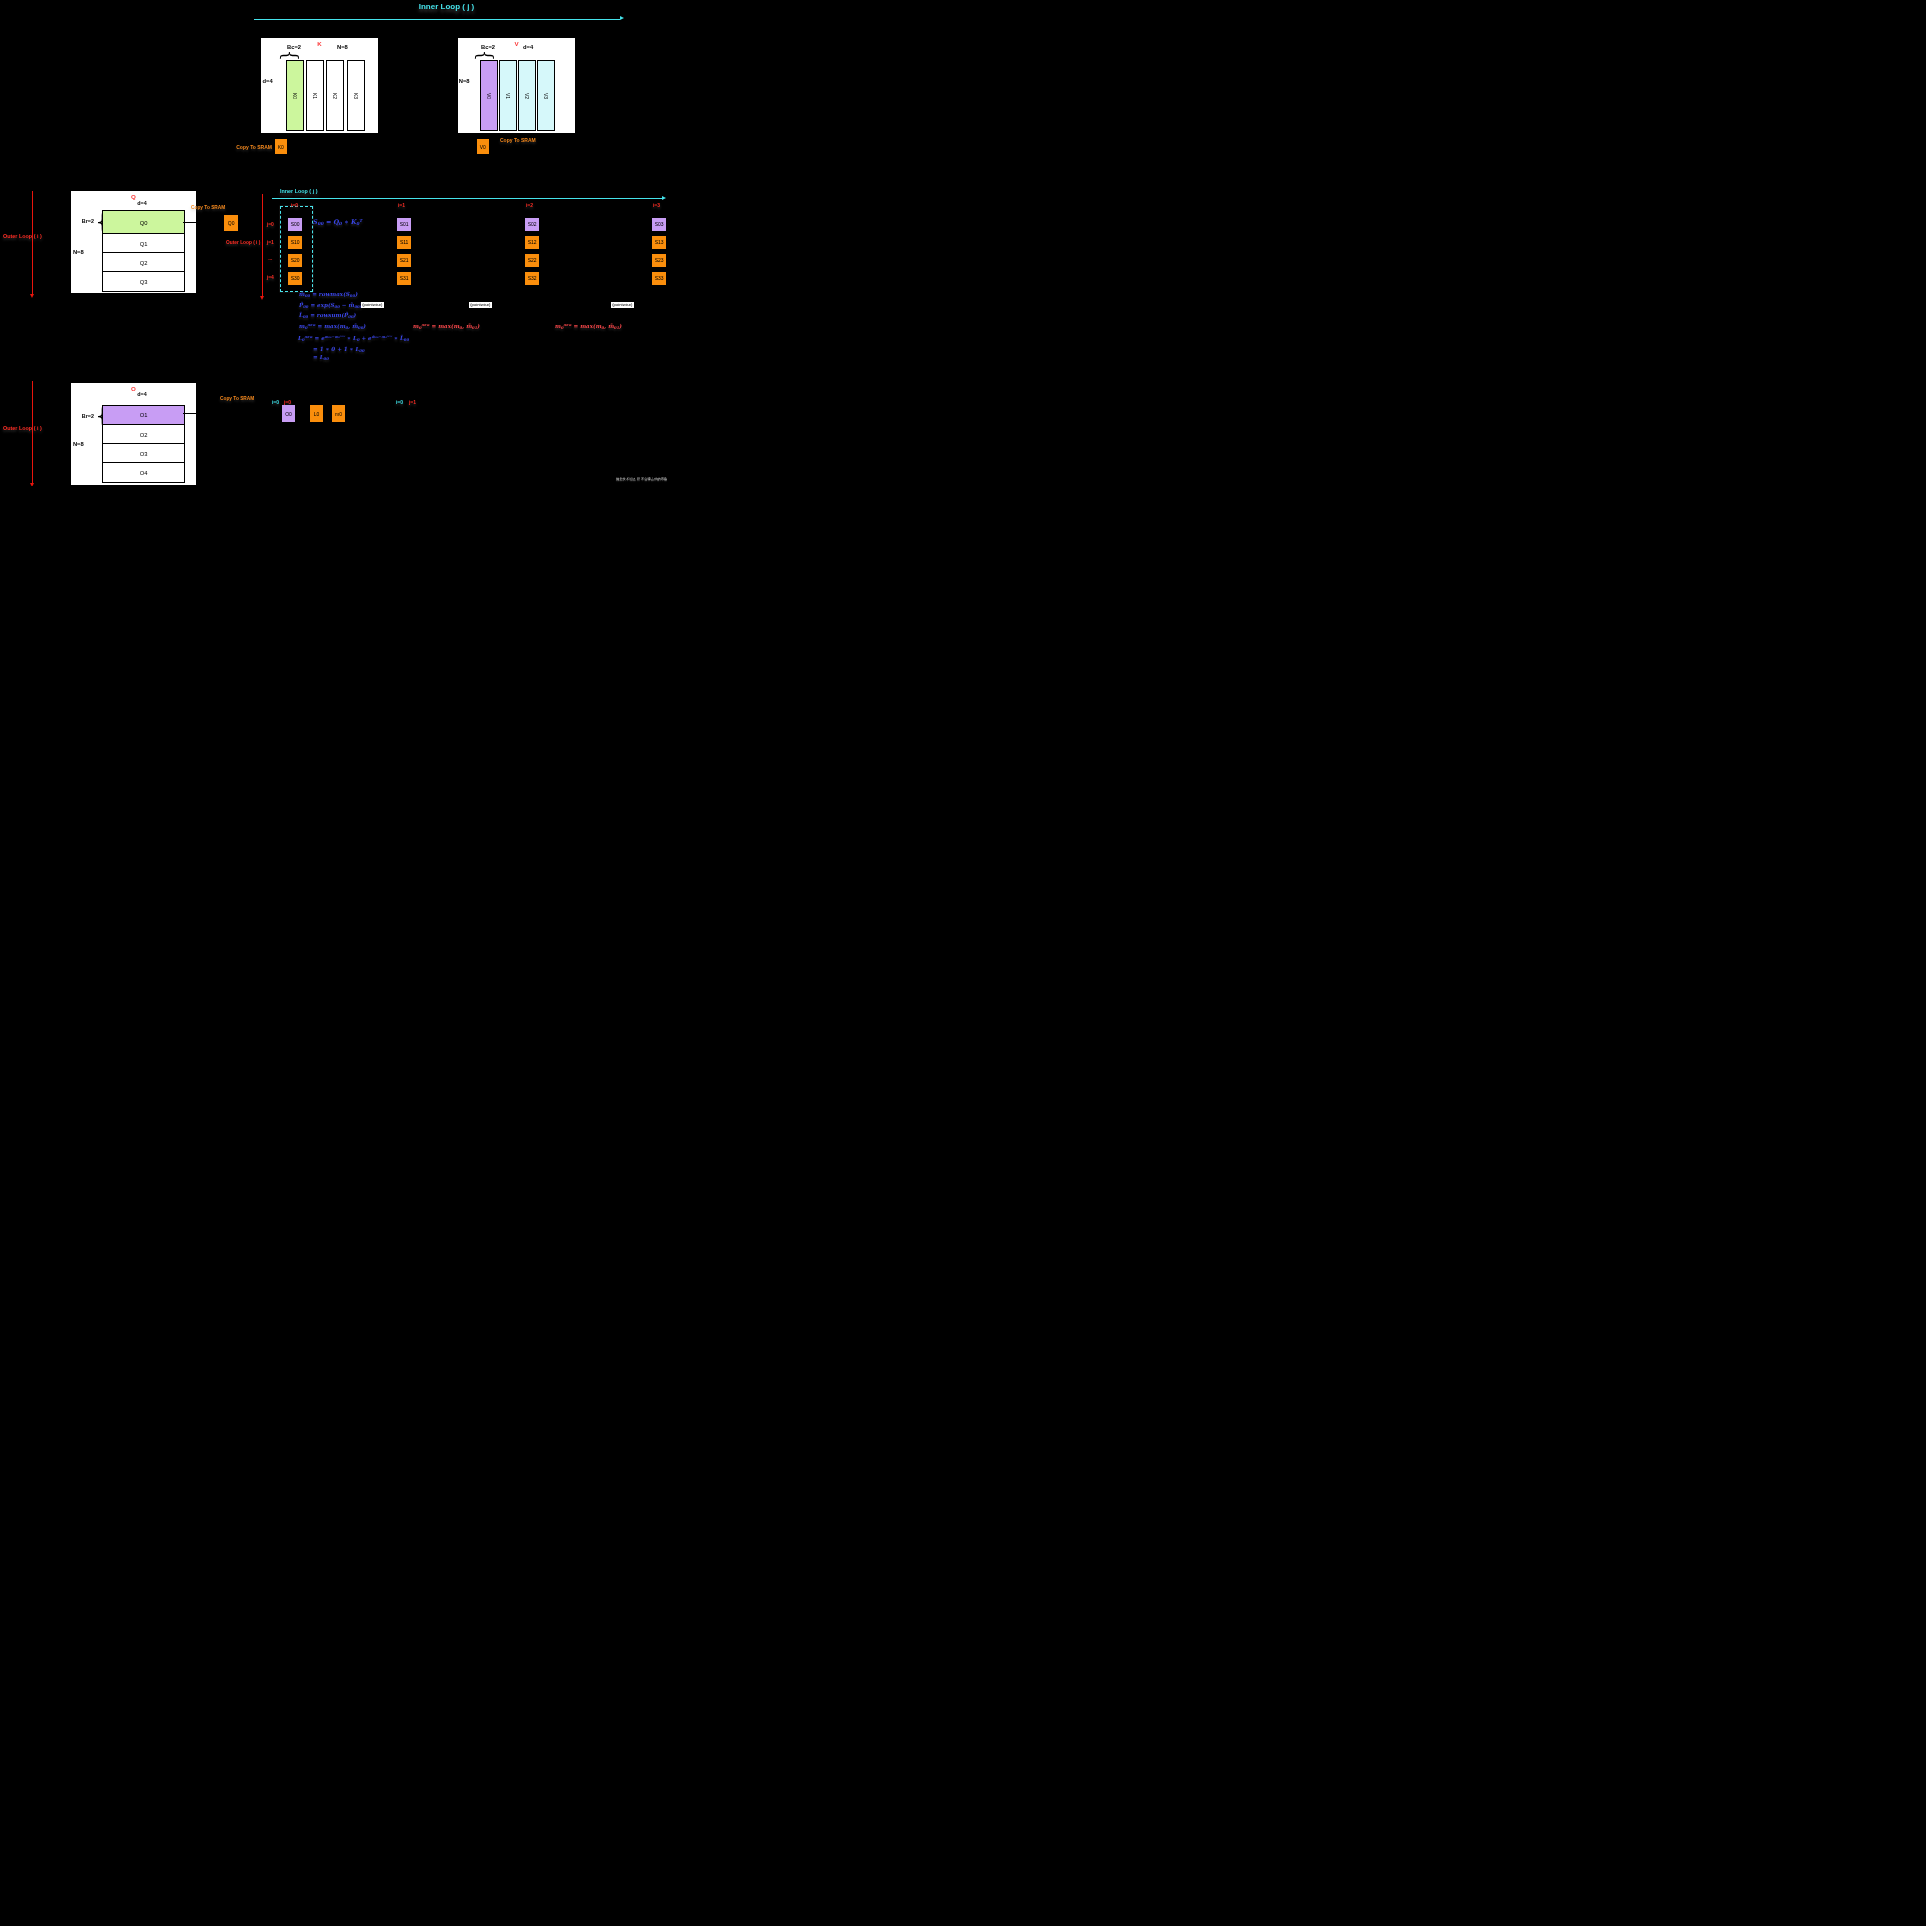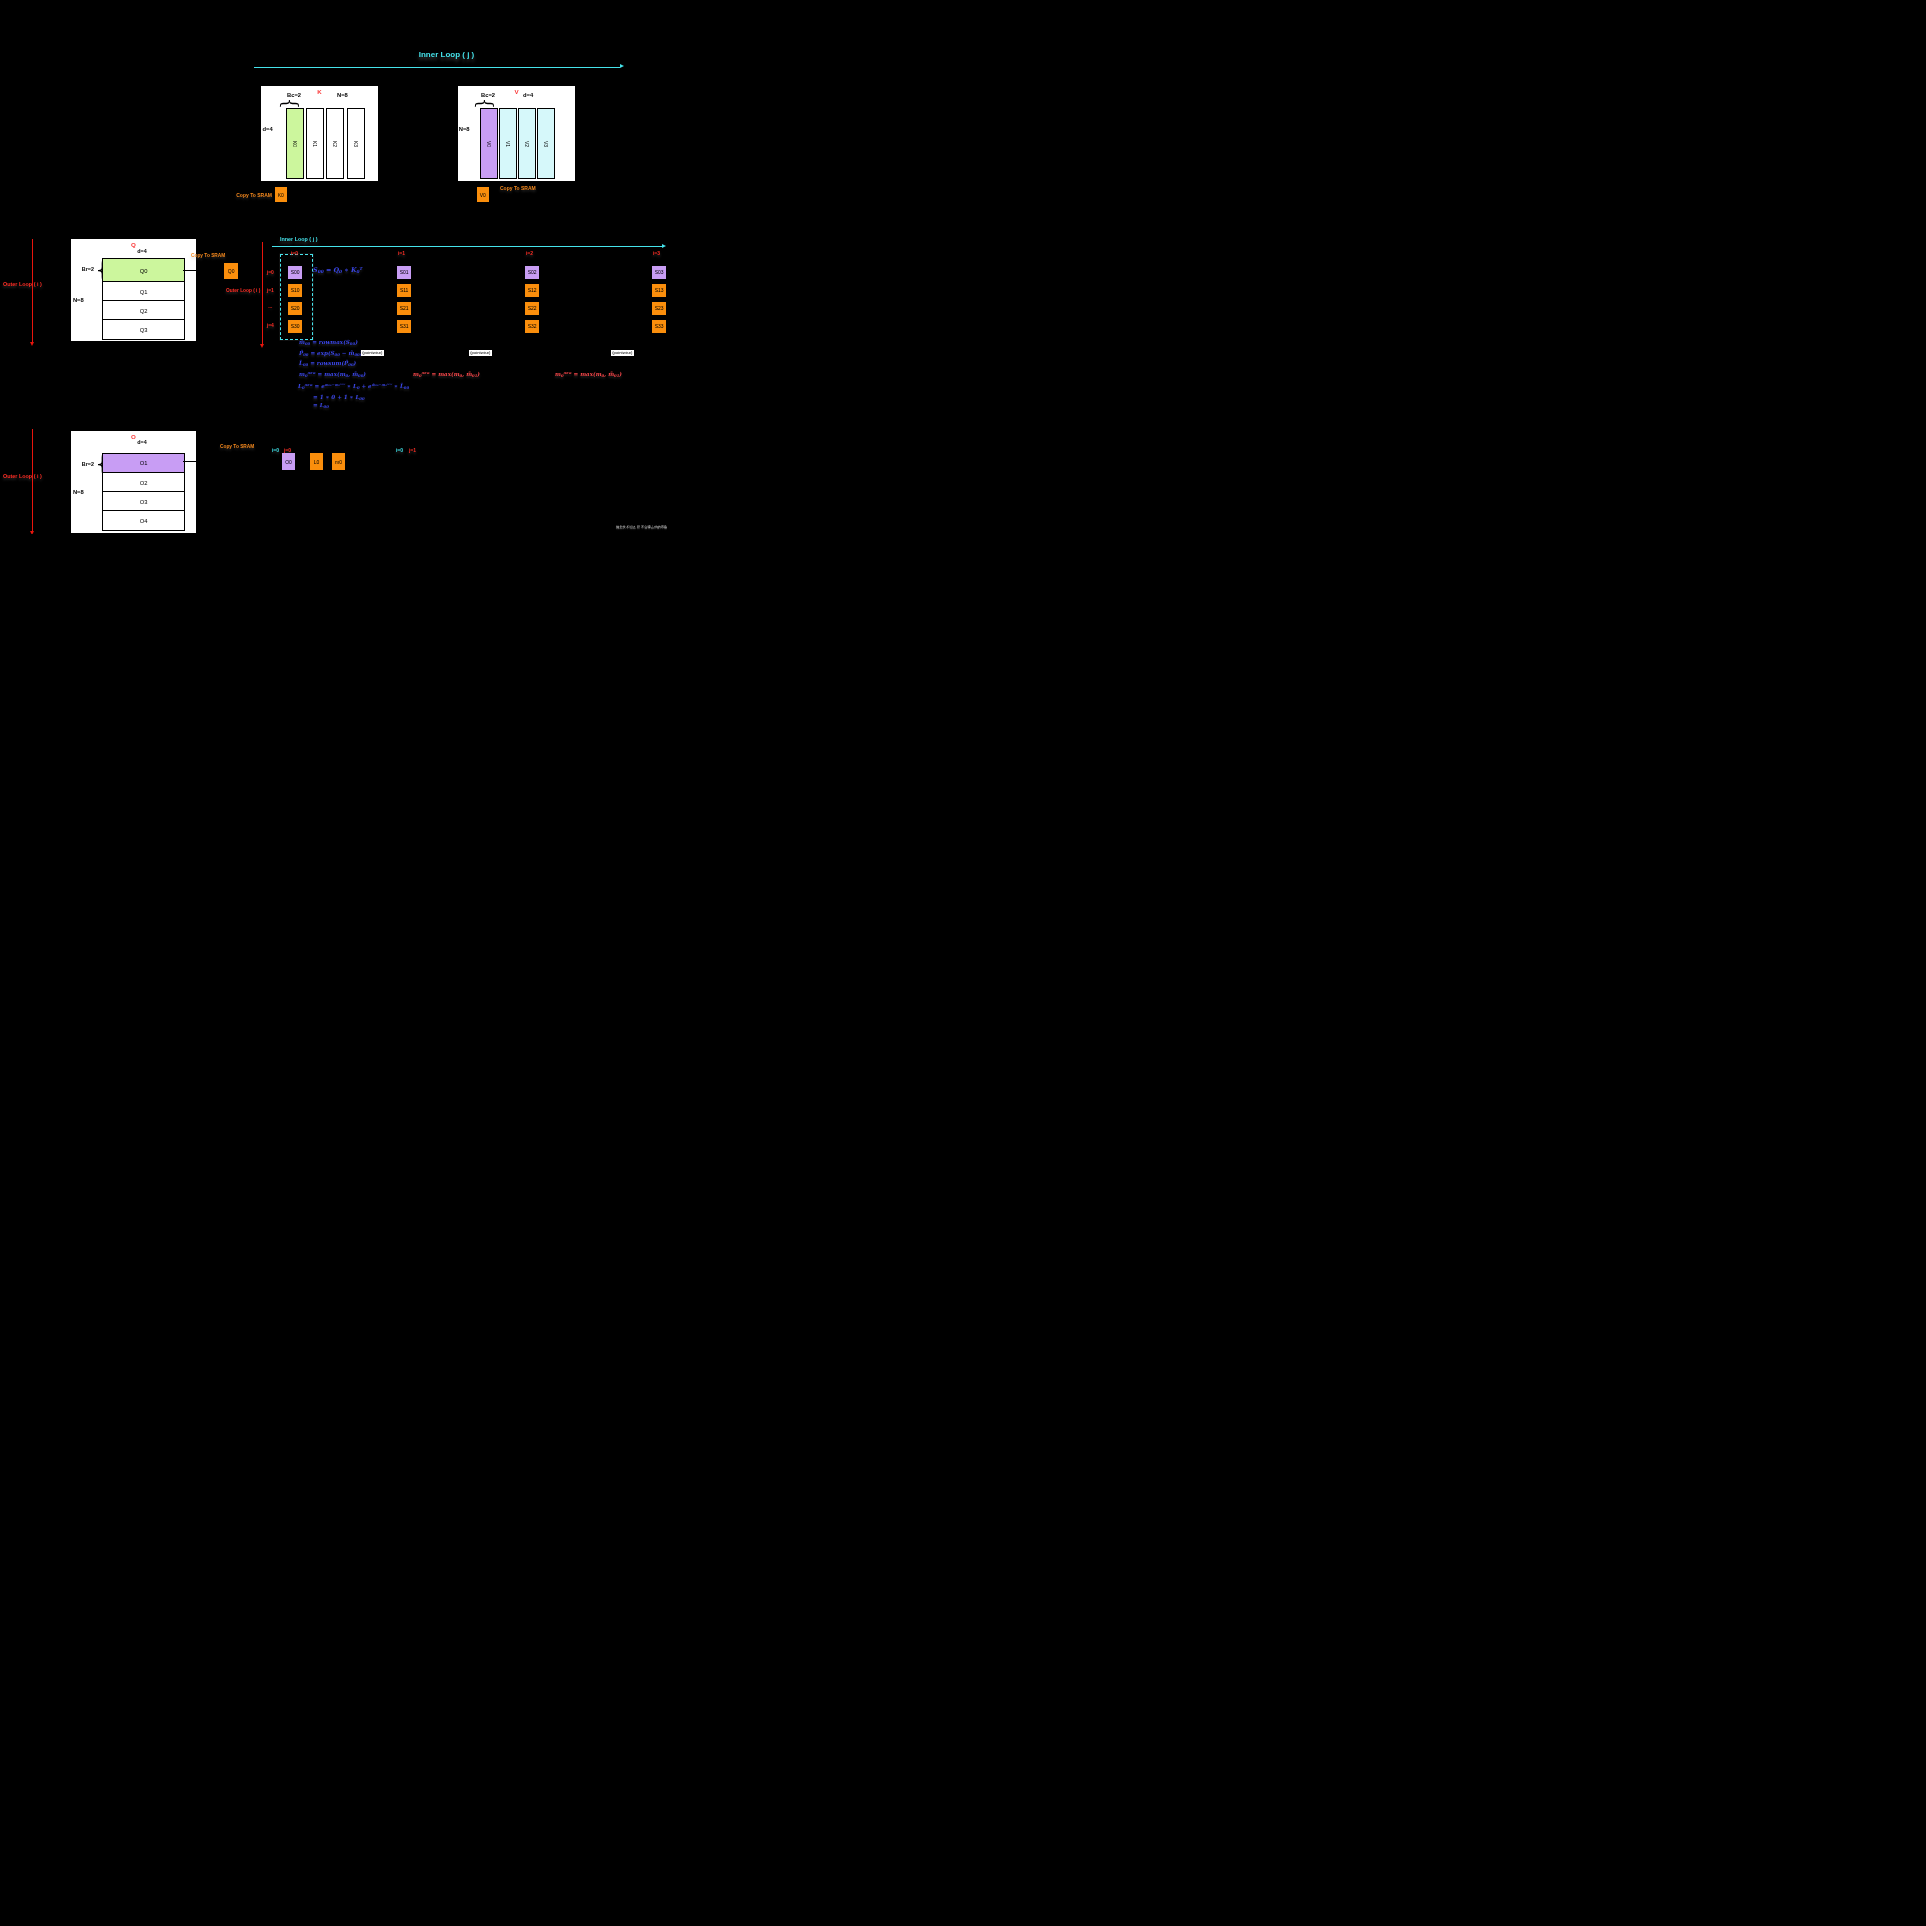--- a/index.html
+++ b/index.html
@@ -1,17 +1,17 @@
 <!DOCTYPE html>
 <html style="font-size:6.2px"><head>
 <meta charset="utf-8">
 <style>
   html,body{margin:0;padding:0;background:#000;}
   #stage{position:relative;width:667px;height:486px;background:#000;overflow:hidden;
-         font-family:"Liberation Sans",sans-serif;margin-top:48px;}
+         font-family:"Liberation Sans",sans-serif;}
   .abs{position:absolute;}
   .panel{position:absolute;background:#ffffff;}
   .center{text-align:center;}
   .right{text-align:right;}
   .cyan-label{color:#45e2ea;font-weight:bold;text-shadow:0 2.7px 3.5px rgba(150,150,150,.45);}
   .red-label{color:#ff2d24;font-weight:bold;text-shadow:0 1.9px 2.7px rgba(130,130,130,.4);}
   .orange-label{color:#f5881c;font-weight:bold;text-shadow:0 1.9px 2.7px rgba(130,130,130,.35);}
   .teal-label{color:#3fe3ea;font-weight:bold;text-shadow:0 1.9px 2.7px rgba(130,130,130,.4);}
   .black-label{color:#000;font-weight:bold;}
   .redtitle{color:#fb3b3b;font-weight:bold;}

